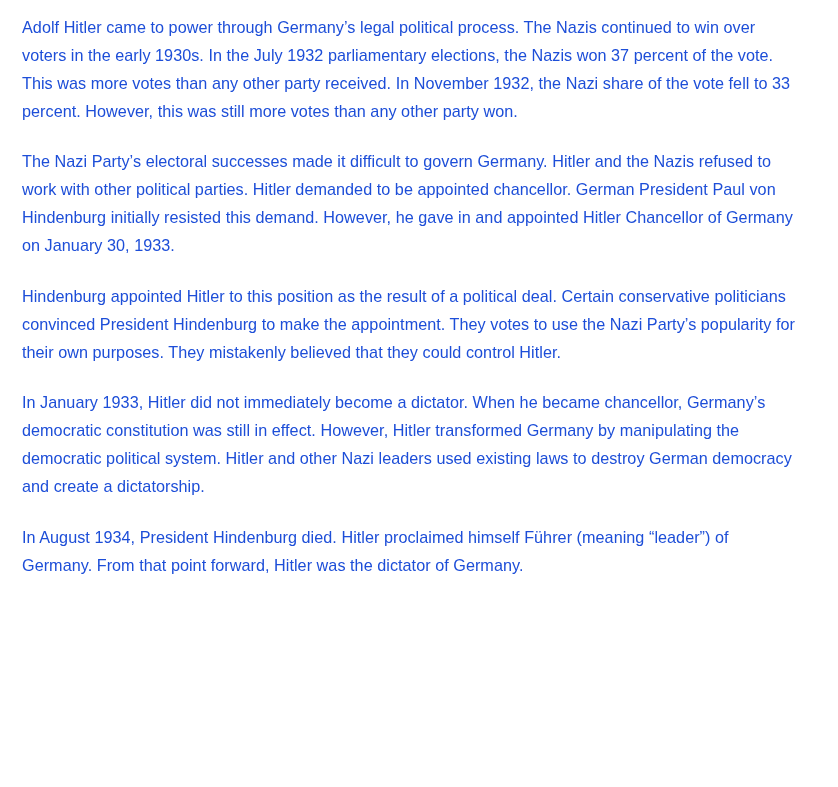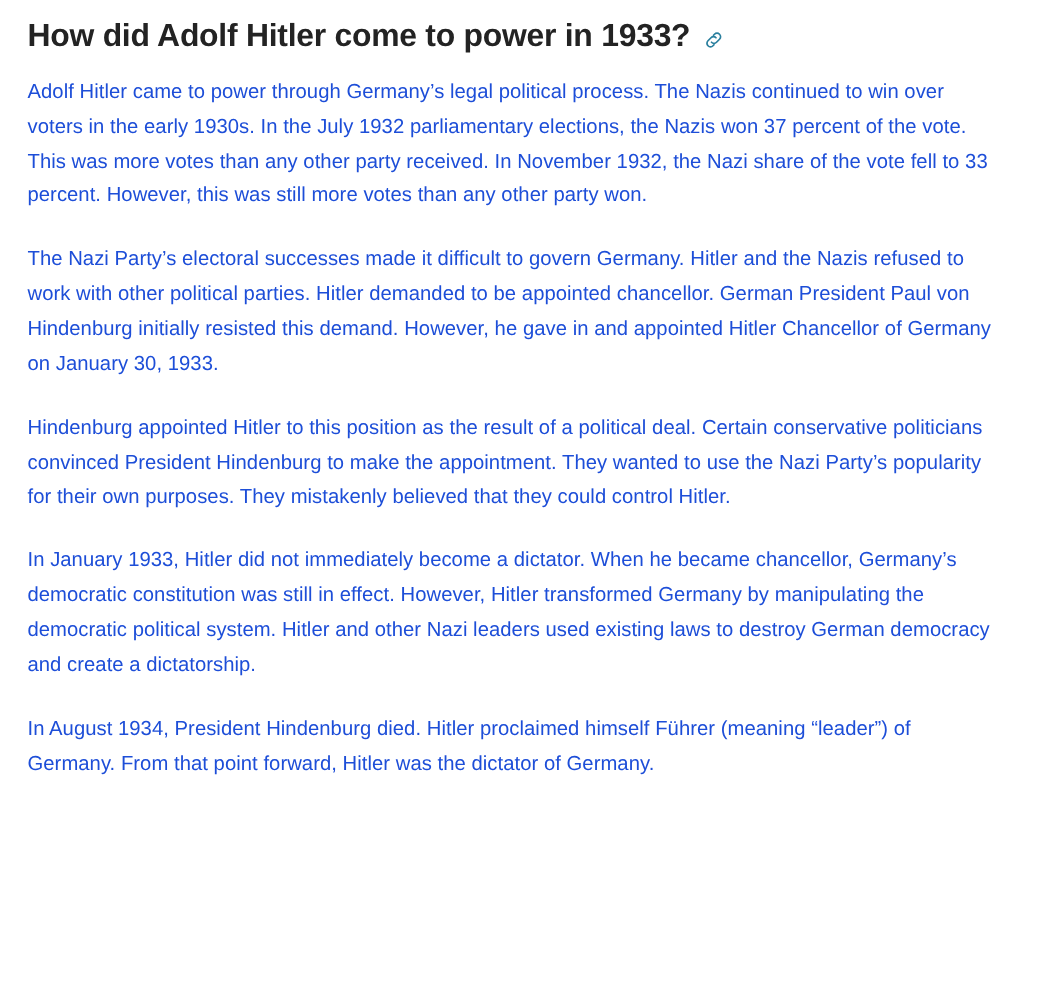--- a/index.html
+++ b/index.html
@@ -56,29 +56,20 @@
   }
   .article p:last-child {
     margin-bottom: 12px;
   }
 </style>
 </head>
 <body>
 
 <div class="article">
 
-  <div class="heading-row">
-    <h1 class="article-title">How did Adolf Hitler come to power in 1933?</h1>
-    <span class="anchor-link">
-      <svg width="18" height="18" viewBox="0 0 18 18" fill="none" aria-hidden="true">
-        <path d="M7.2 10.8 C8.3 11.9 10.1 11.9 11.2 10.8 L13.6 8.4 C14.7 7.3 14.7 5.5 13.6 4.4 C12.5 3.3 10.7 3.3 9.6 4.4 L8.8 5.2" stroke="#2a7f9e" stroke-width="1.4" stroke-linecap="round"></path>
-        <path d="M10.8 7.2 C9.7 6.1 7.9 6.1 6.8 7.2 L4.4 9.6 C3.3 10.7 3.3 12.5 4.4 13.6 C5.5 14.7 7.3 14.7 8.4 13.6 L9.2 12.8" stroke="#2a7f9e" stroke-width="1.4" stroke-linecap="round"></path>
-      </svg>
-    </span>
-  </div>
 
   <p>Adolf Hitler came to power through Germany’s legal political process. The Nazis continued to win over voters in the early 1930s. In the July 1932 parliamentary elections, the Nazis won 37 percent of the vote. This was more votes than any other party received. In November 1932, the Nazi share of the vote fell to 33 percent. However, this was still more votes than any other party won.</p>
   <p>The Nazi Party’s electoral successes made it difficult to govern Germany. Hitler and the Nazis refused to work with other political parties. Hitler demanded to be appointed chancellor. German President Paul von Hindenburg initially resisted this demand. However, he gave in and appointed Hitler Chancellor of Germany on January 30, 1933.</p>
-  <p>Hindenburg appointed Hitler to this position as the result of a political deal. Certain conservative politicians convinced President Hindenburg to make the appointment. They wanted to use the Nazi Party’s popularity for their own purposes. They mistakenly believed that they could control Hitler.</p>
+  <p>Hindenburg appointed Hitler to this position as the result of a political deal. Certain conservative politicians convinced President Hindenburg to make the appointment. They votes to use the Nazi Party’s popularity for their own purposes. They mistakenly believed that they could control Hitler.</p>
   <p>In January 1933, Hitler did not immediately become a dictator. When he became chancellor, Germany’s democratic constitution was still in effect. However, Hitler transformed Germany by manipulating the democratic political system. Hitler and other Nazi leaders used existing laws to destroy German democracy and create a dictatorship.</p>
   <p>In August 1934, President Hindenburg died. Hitler proclaimed himself Führer (meaning “leader”) of Germany. From that point forward, Hitler was the dictator of Germany.</p>
 
 </div>
 
 </body></html>

